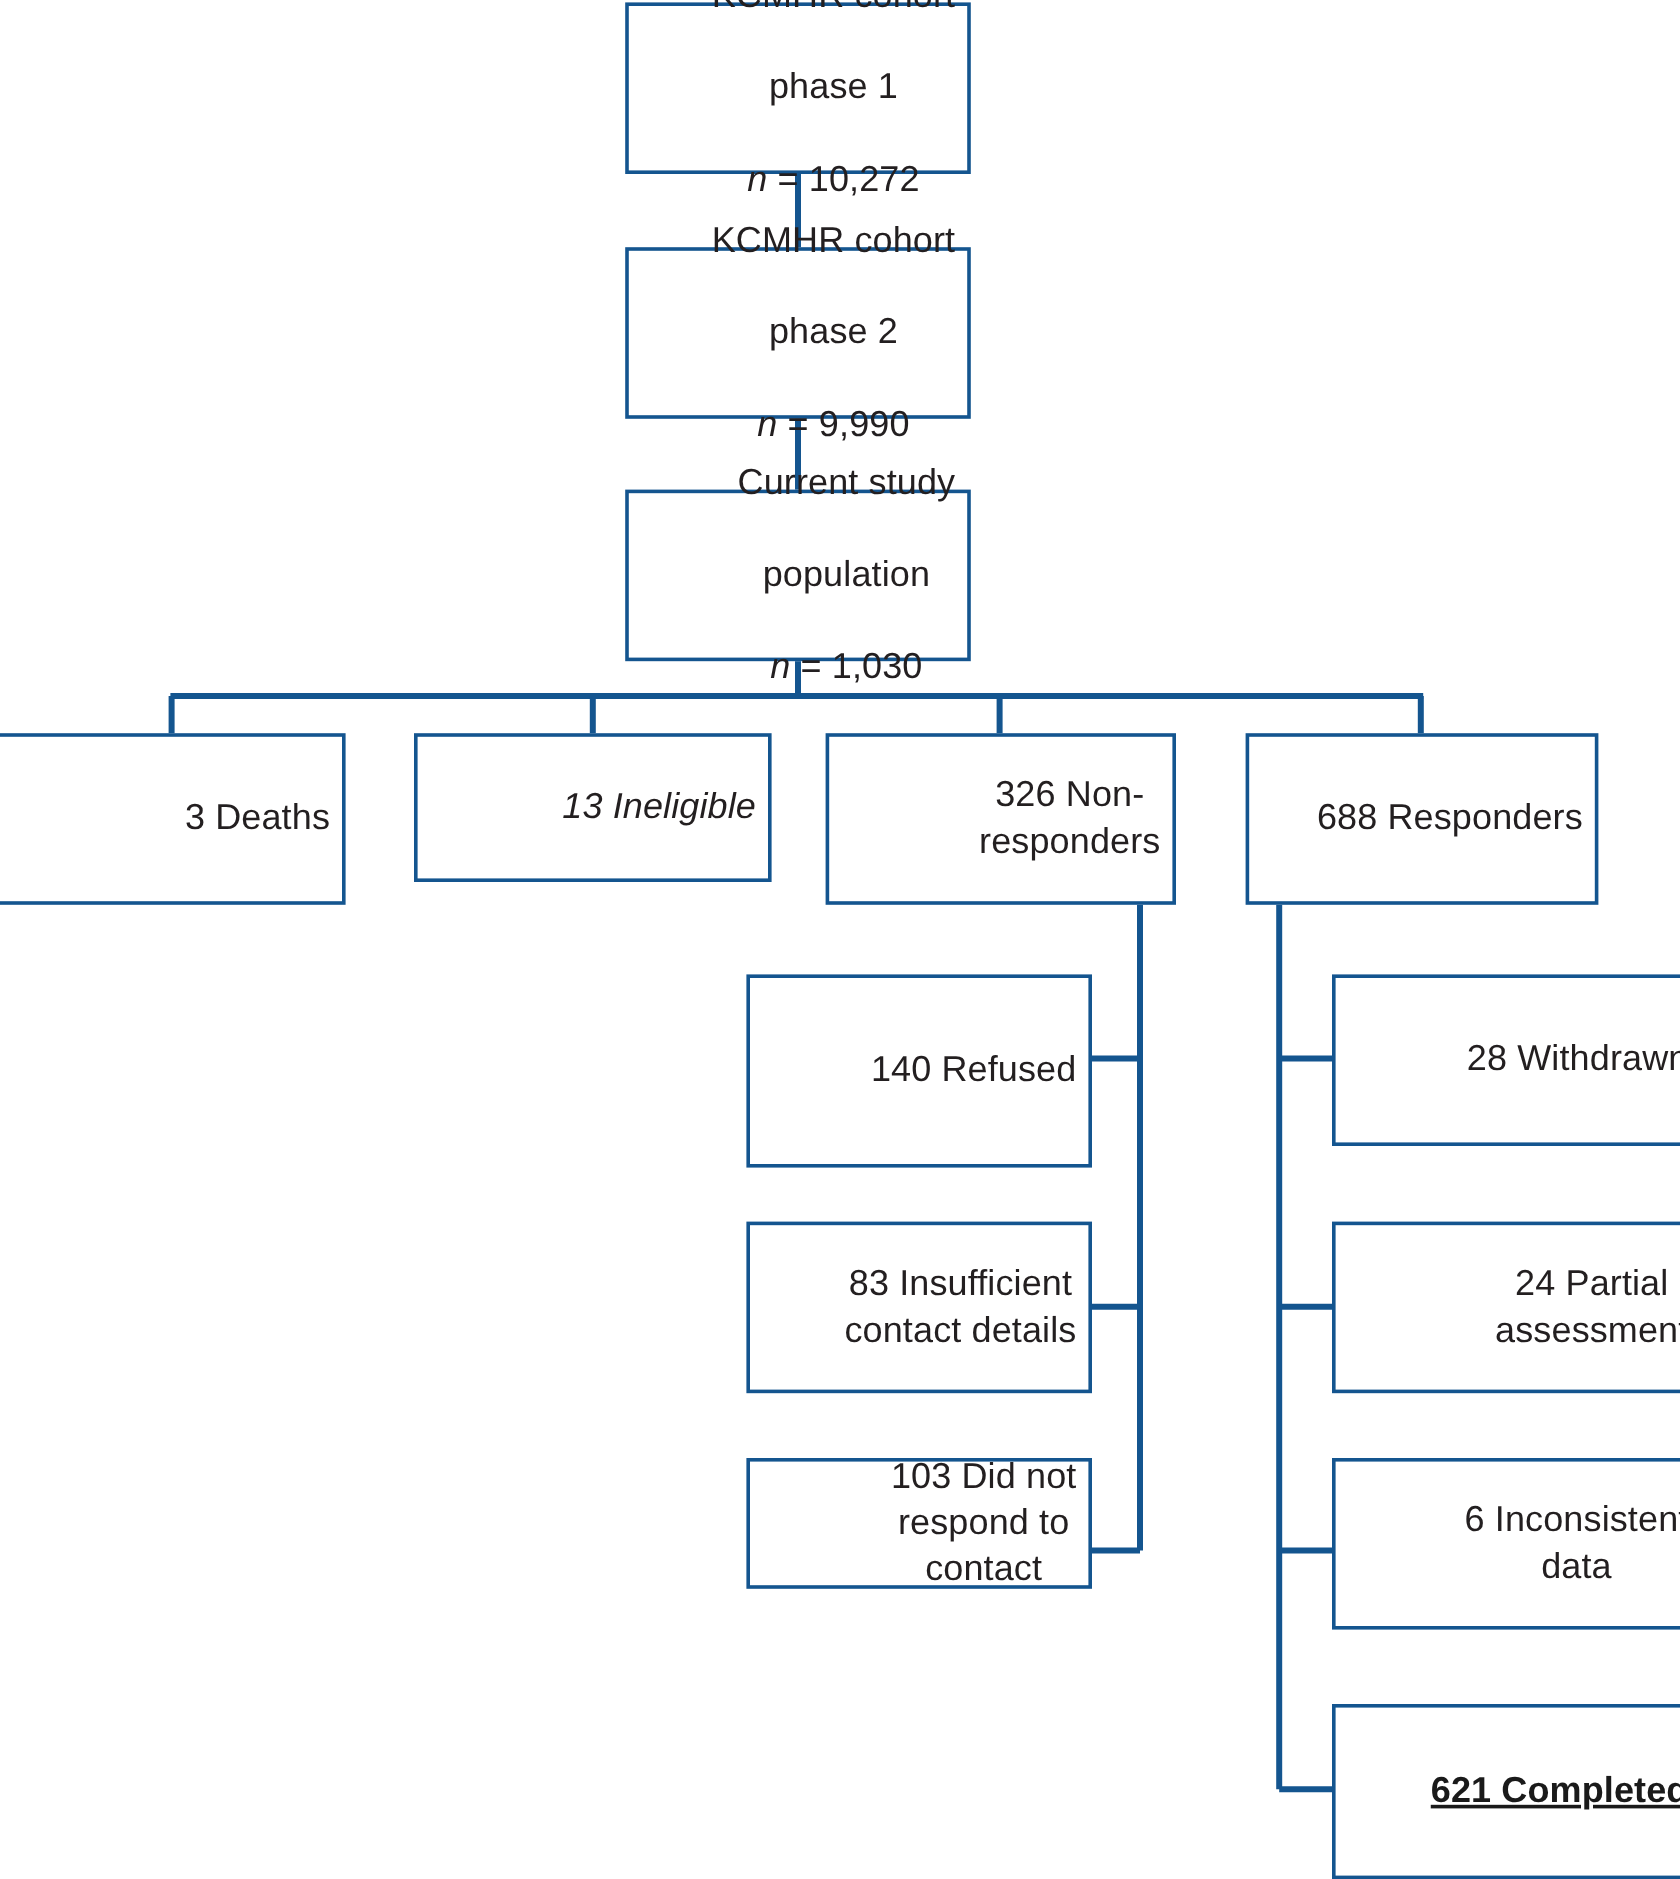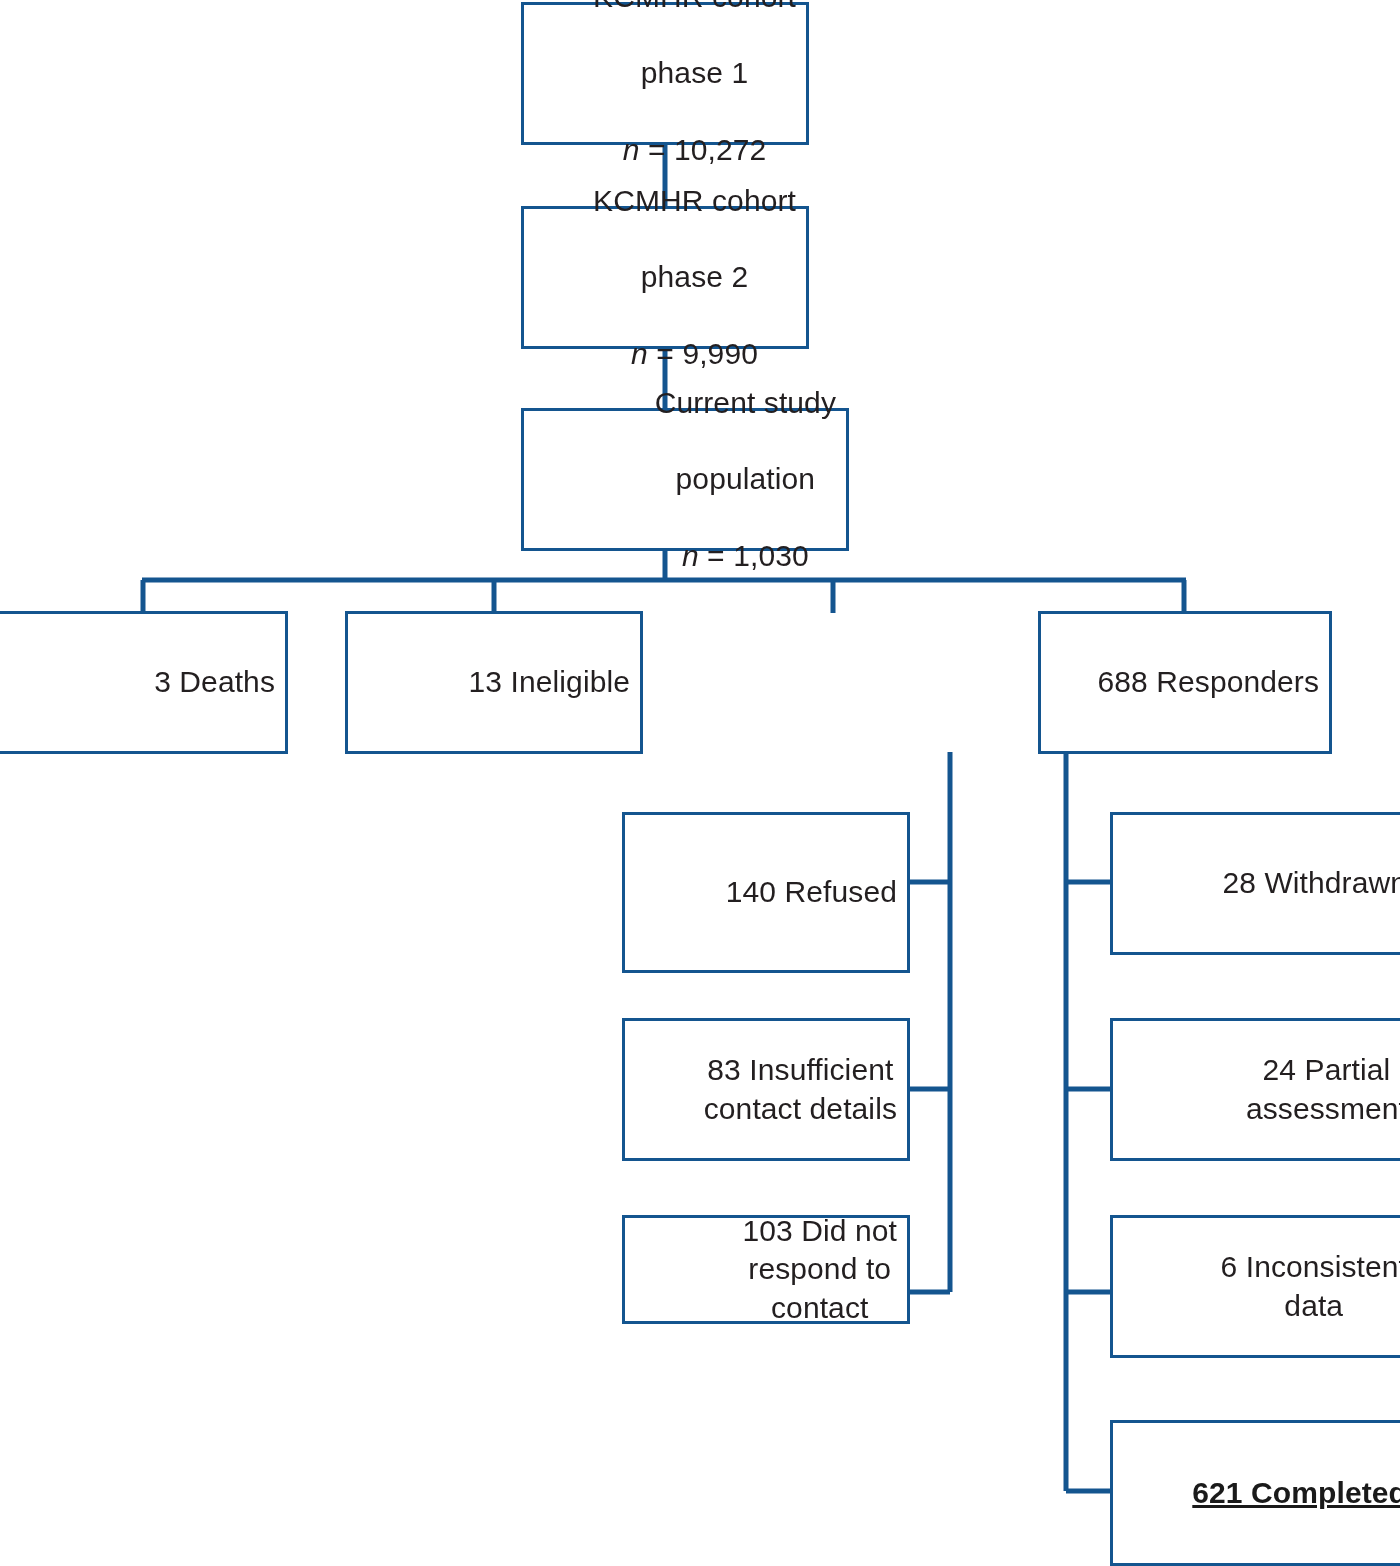--- a/index.html
+++ b/index.html
@@ -103,36 +103,40 @@
   </div>
 
   <div class="node" style="left:521px; top:206px; width:288px; height:143px;">
     <span class="txt">
       <span class="nline">KCMHR cohort</span>
       <span class="nline">phase 2</span>
       <span class="nline"><i>n</i> = <span>9,990</span></span>
     </span>
   </div>
 
-  <div class="node" style="left:521px; top:408px; width:328px; height:143px;">
+  <div class="node" style="left:521px; top:408px; width:288px; height:143px;">
     <span class="txt">
       <span class="nline">Current study</span>
       <span class="nline">population</span>
       <span class="nline"><i>n</i> = <span>1,030</span></span>
     </span>
   </div>
 
   <div class="node" style="left:-4px; top:611px; width:292px; height:143px;">
     <span class="txt">3 Deaths</span>
   </div>
 
-  <div class="node" style="left:345px; top:611px; width:298px; height:143px;">
+  <div class="node" style="left:345px; top:611px; width:298px; height:124px;font-style:italic;">
     <span class="txt">13 Ineligible</span>
   </div>
 
+  <div class="node" style="left:688px; top:611px; width:292px; height:143px;">
+    <span class="txt">326 Non-
+responders</span>
+  </div>
 
   <div class="node" style="left:1038px; top:611px; width:294px; height:143px;">
     <span class="txt">688 Responders</span>
   </div>
 
   <div class="node" style="left:622px; top:812px; width:288px; height:161px;">
     <span class="txt">140 Refused</span>
   </div>
 
   <div class="node" style="left:622px; top:1018px; width:288px; height:143px;padding-left:20px;">

